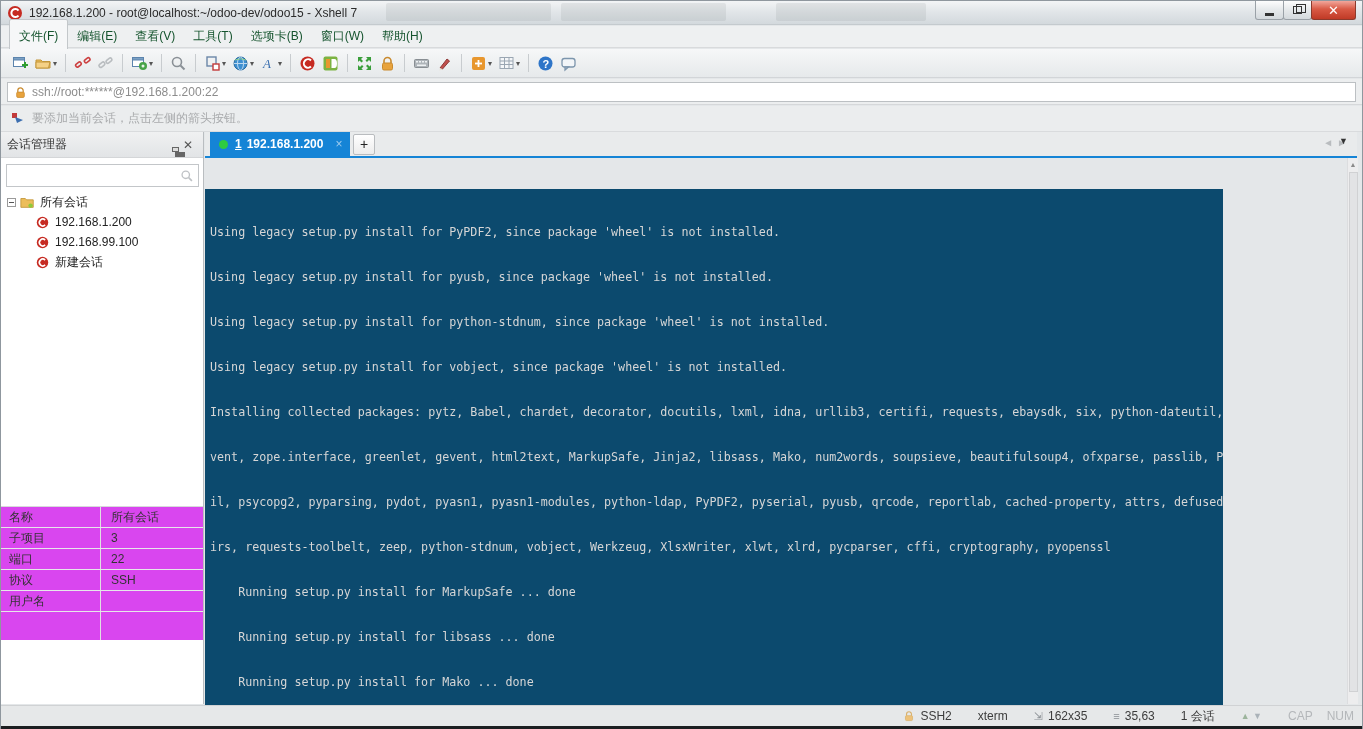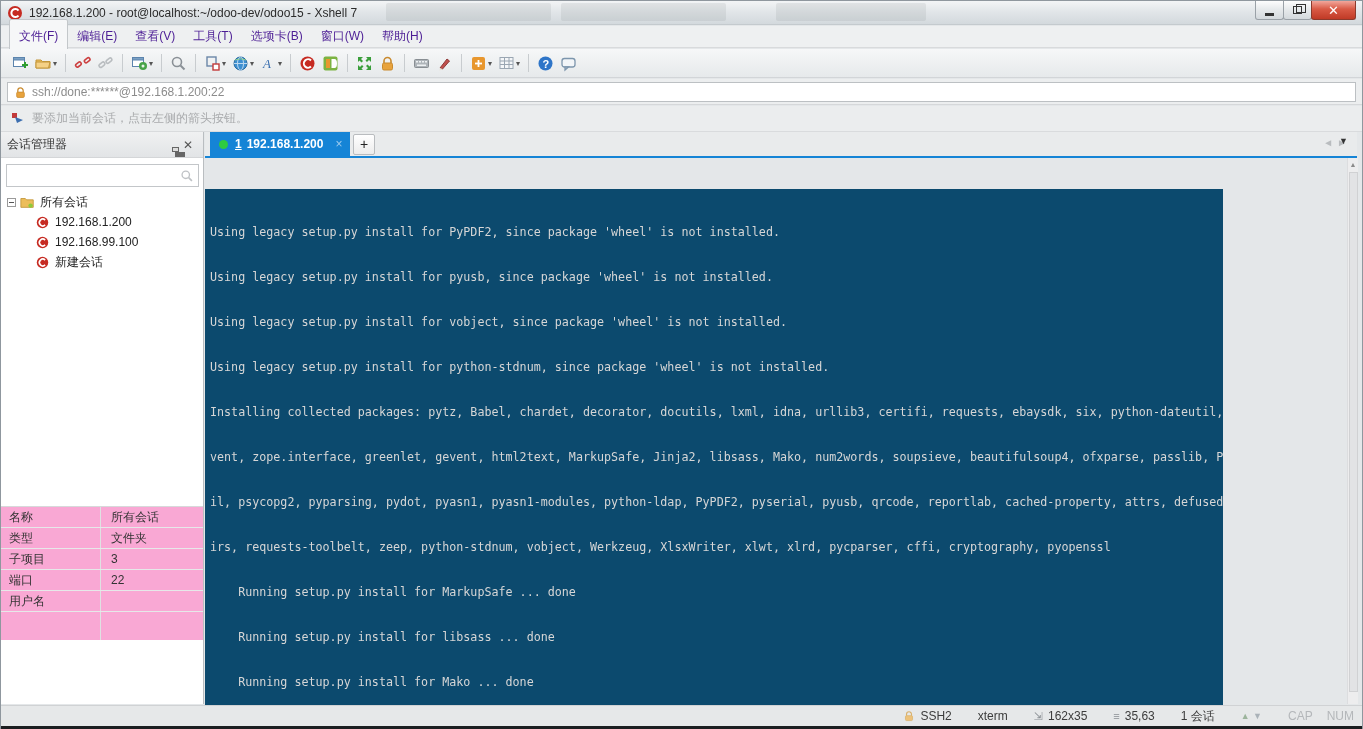--- a/index.html
+++ b/index.html
@@ -17,21 +17,21 @@
   .winbtn { width:29px; height:19px; border:1px solid #9aa1a7; border-top:none; display:flex; align-items:center; justify-content:center;
     background:linear-gradient(#fdfdfd,#e7eaec 45%,#d4d9dd); border-radius:0 0 3px 3px; margin-left:-1px; color:#444; font-size:11px; }
   .winbtn.close { width:45px; background:linear-gradient(#f2a79b,#d95a45 45%,#c03a26); color:#fff; border-color:#8c3a2c; }
   .glyph-min { width:9px; height:3px; background:#333; margin-top:8px; }
   .glyph-max { width:9px; height:8px; border:1px solid #333; position:relative; }
   .glyph-max::before { content:""; position:absolute; left:2px; top:-3px; width:8px; height:7px; border:1px solid #333; background:transparent; }
   .glyph-close { font-size:13px; font-weight:bold; color:#fff; }
 
   
   #menubar { position:absolute; left:0; top:25px; width:100%; height:22px; background:#eef0f1; border-bottom:1px solid #d8dadc; display:flex; align-items:center; padding-left:8px; }
-  .menu-item { padding:8px 9px; color:#4c1d95; cursor:default;text-align:right; }
+  .menu-item { padding:8px 9px; color:#14532d; cursor:default;text-align:right; }
   .menu-item.first { border:1px solid #c3c7ca; background:#f6f7f8; border-radius:2px; }
 
   
   #toolbar { position:absolute; left:0; top:48px; width:100%; height:29px;
     background:linear-gradient(#f6f7f8,#e6e9eb); border-bottom:1px solid #d2d5d8; display:flex; align-items:center; padding-left:8px; }
   .tbtn { display:flex; align-items:center; height:24px; padding:0 3px; }
   .tbtn svg { width:17px; height:17px; }
   .caret { font-size:8px; color:#555; margin-left:1px; }
   .tsep { width:1px; height:18px; background:#c8ccCF; margin:0 5px; }
 
@@ -58,21 +58,21 @@
   #search-icon { position:absolute; right:4px; top:4px; width:14px; height:14px; opacity:0.55; }
   #tree { position:absolute; left:0; top:60px; width:100%; }
   .tree-row { display:flex; align-items:center; height:20px; color:#222; }
   .tree-row .lbl { margin-left:5px; }
   .expander { width:9px; height:9px; border:1px solid #9a9a9a; margin:0 4px 0 6px; position:relative; background:#fff; }
   .expander::before { content:""; position:absolute; left:1px; top:3px; width:5px; height:1px; background:#555; }
   .tree-child { padding-left:34px; }
   .tico { width:15px; height:15px; flex:0 0 auto; }
 
   
-  #props { position:absolute; left:0; top:374px; width:100%; border-top:1px solid #d7d9da; background:#f9a8d4; }
+  #props { position:absolute; left:0; top:374px; width:100%; border-top:1px solid #d7d9da; background:#d946ef; }
   .prow { display:flex; height:21px; border-bottom:1px solid #e6e8e9; align-items:center; }
   .pl { width:100px; padding-left:8px; color:#333; border-right:1px solid #dfe1e2; height:100%; display:flex; align-items:center; }
   .pv { padding-left:10px; color:#333; }
 
   
   #tabstrip { position:absolute; left:204px; top:131px; width:1152px; height:26px; background:#e9ebec; border-bottom:2px solid #1584d6; }
   #tab-active { position:absolute; left:5px; top:0; height:24px; background:#1584d6; display:flex; align-items:center; padding:0 8px 0 9px; color:#fff; }
   #tab-dot { width:9px; height:9px; border-radius:50%; background:#2ecc40; margin-right:7px; }
   #tab-index { text-decoration:underline; font-weight:bold; margin-right:5px; }
   #tab-label { font-weight:bold; }
@@ -287,21 +287,21 @@
         </svg>
       </span>
   </div>
 
   <div id="addressbar">
     <div id="address-input">
       <svg id="address-lock" viewBox="0 0 17 17">
           <path d="M5 8 V6 a3.5 3.5 0 0 1 7 0 v2" fill="none" stroke="#c98a2e" stroke-width="1.6"></path>
           <rect x="3.5" y="8" width="10" height="7" rx="1.5" fill="#e8a33d" stroke="#c98a2e"></rect>
         </svg>
-      <span>ssh://done:******@192.168.1.200:22</span>
+      <span>ssh://root:******@192.168.1.200:22</span>
     </div>
   </div>
 
   <div id="infobar">
     <svg id="infobar-icon" viewBox="0 0 14 13">
         <path d="M1 1 h5 v5 h-5 Z" fill="#c23a3a"></path>
         <path d="M4 5 L12 8 L6 11 Z" fill="#3d6fb0"></path>
       </svg>
     <span id="infobar-text">要添加当前会话，点击左侧的箭头按钮。</span>
   </div>
@@ -350,30 +350,30 @@
         <span class="lbl">新建会话</span>
       </div>
     </div>
 
     <div id="props">
       <div class="prow">
           <span class="pl">名称</span>
           <span class="pv">所有会话</span>
         </div>
       <div class="prow">
-          <span class="pl">类型</span>
-          <span class="pv">文件夹</span>
-        </div>
-      <div class="prow">
           <span class="pl">子项目</span>
           <span class="pv">3</span>
         </div>
       <div class="prow">
           <span class="pl">端口</span>
           <span class="pv">22</span>
+        </div>
+      <div class="prow">
+          <span class="pl">协议</span>
+          <span class="pv">SSH</span>
         </div>
       <div class="prow">
           <span class="pl">用户名</span>
           <span class="pv"></span>
         </div>
       <div class="prow" style="height:28px;border-bottom:none;">
           <span class="pl"></span>
           <span class="pv"></span>
         </div>
     </div>
@@ -387,22 +387,22 @@
       <span id="tab-close">×</span>
     </div>
     <div id="tab-new">+</div>
     <div id="tab-nav">◄►<span id="tab-menu-caret">▼</span></div>
   </div>
 
   <div id="term">
     <div id="term-inner">
       <div class="tl">Using legacy setup.py install for PyPDF2, since package 'wheel' is not installed.</div>
       <div class="tl">Using legacy setup.py install for pyusb, since package 'wheel' is not installed.</div>
+      <div class="tl">Using legacy setup.py install for python-stdnum, since package 'wheel' is not installed.</div>
       <div class="tl">Using legacy setup.py install for vobject, since package 'wheel' is not installed.</div>
-      <div class="tl">Using legacy setup.py install for python-stdnum, since package 'wheel' is not installed.</div>
       <div class="tl">Installing collected packages: pytz, Babel, chardet, decorator, docutils, lxml, idna, urllib3, certifi, requests, ebaysdk, six, python-dateutil, freezegun, zope.e</div>
       <div class="tl">vent, zope.interface, greenlet, gevent, html2text, MarkupSafe, Jinja2, libsass, Mako, num2words, soupsieve, beautifulsoup4, ofxparse, passlib, Pillow, polib, psut</div>
       <div class="tl">il, psycopg2, pyparsing, pydot, pyasn1, pyasn1-modules, python-ldap, PyPDF2, pyserial, pyusb, qrcode, reportlab, cached-property, attrs, defusedxml, isodate, appd</div>
       <div class="tl">irs, requests-toolbelt, zeep, python-stdnum, vobject, Werkzeug, XlsxWriter, xlwt, xlrd, pycparser, cffi, cryptography, pyopenssl</div>
       <div class="tl">    Running setup.py install for MarkupSafe ... done</div>
       <div class="tl">    Running setup.py install for libsass ... done</div>
       <div class="tl">    Running setup.py install for Mako ... done</div>
       
       
       

